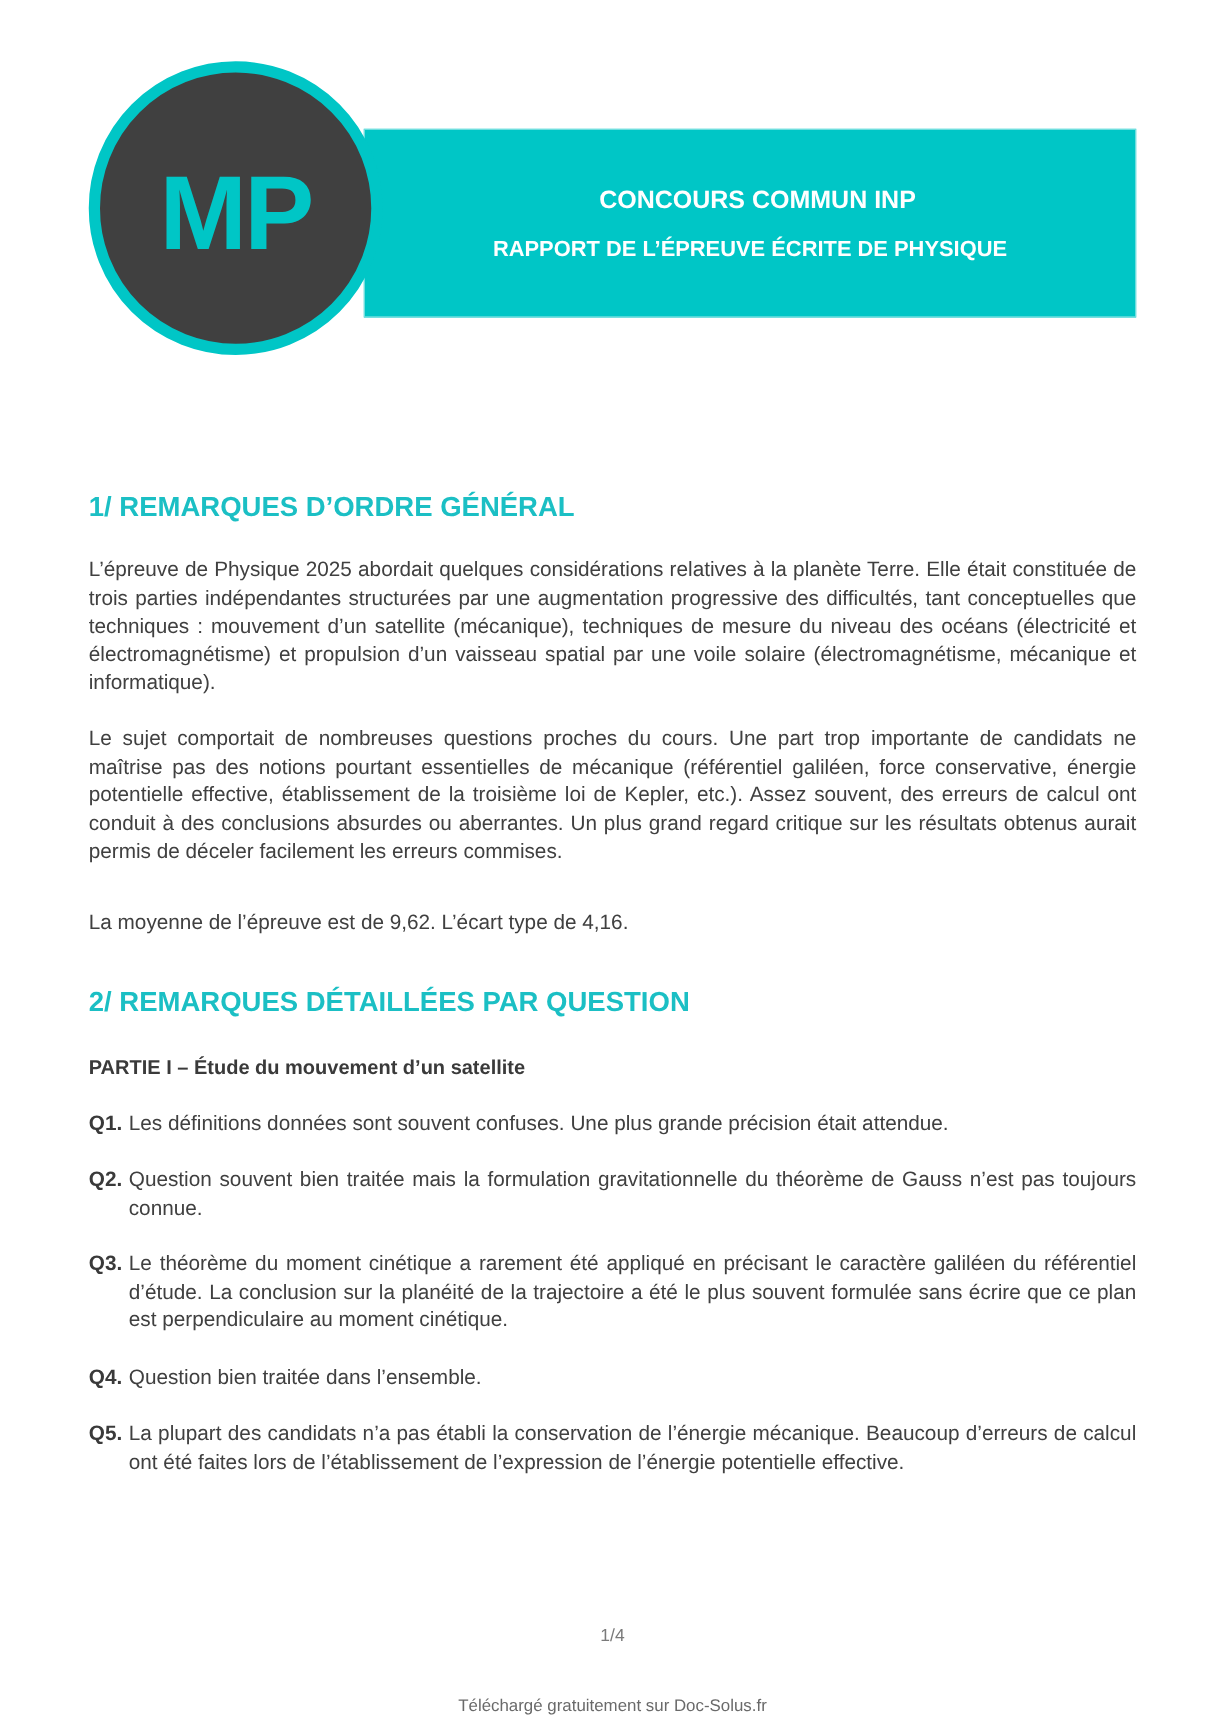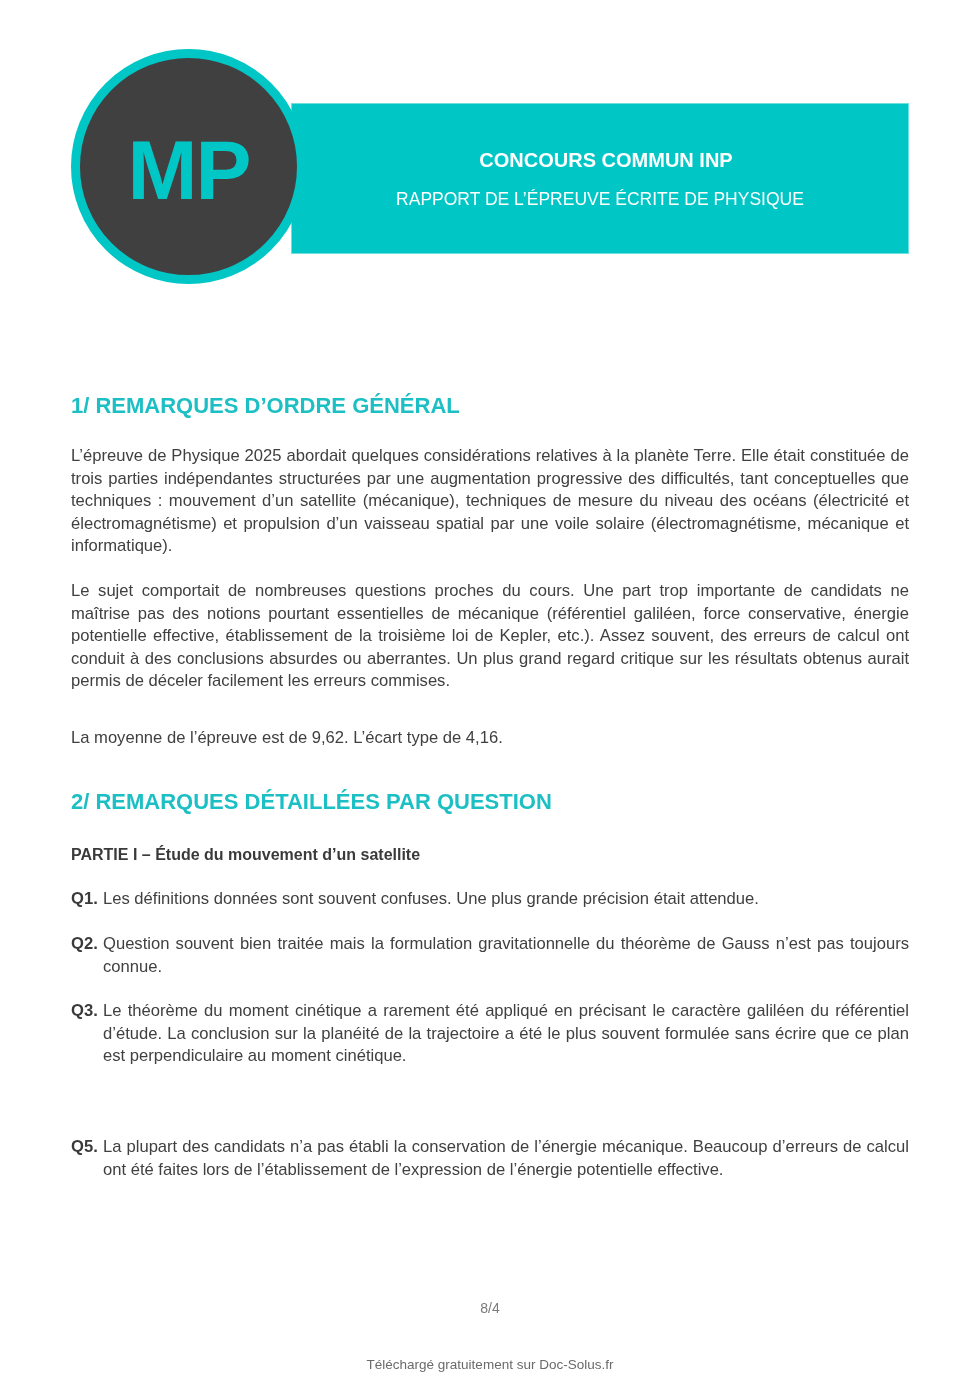--- a/index.html
+++ b/index.html
@@ -5,21 +5,21 @@
   html, body { margin: 0; padding: 0; background: #ffffff; }
   body { width: 980px; height: 1386px; position: relative; overflow: hidden;
          font-family: "Liberation Sans", sans-serif; color: #3a3a3a; }
   .page { position: absolute; left: 0; top: 0; width: 980px; height: 1386px; }
 
   .banner { position: absolute; left: 291px; top: 103px; width: 618px; height: 151px;
             background: #00c6c6; box-shadow: 0 0 0 1px #6fdede inset; }
   .banner-title { position: absolute; left: 12px; right: 0; top: 46px; text-align: center;
                   color: #ffffff; font-weight: bold; font-size: 20px; letter-spacing: 0; }
   .banner-subtitle { position: absolute; left: 0; right: 0; top: 86px; text-align: center;
-                     color: #ffffff; font-weight: normal; font-size: 17.5px; }
+                     color: #ffffff; font-weight: bold; font-size: 17.5px; }
 
   .logo-circle { position: absolute; left: 71px; top: 49px; width: 217px; height: 217px;
                  border: 9px solid #00c6c6; border-radius: 50%; background: #404040; }
   .logo-text { position: absolute; left: 0; right: 0; top: 70px; text-align: center;
                color: #00c6c6; font-weight: bold; font-size: 84px; line-height: 84px; letter-spacing: -2px; }
 
   .h1 { position: absolute; left: 71px; color: #1bbfc4; font-weight: bold; font-size: 22px; }
   .para { position: absolute; left: 71px; width: 838px; font-size: 16.6px; line-height: 22.6px;
           text-align: justify; color: #404040; margin: 0; }
   .partie { position: absolute; left: 71px; font-weight: bold; font-size: 16px; color: #3a3a3a; }
@@ -65,21 +65,25 @@
   <div class="q" style="top:933px;">
     <span class="q-label">Q2.</span>
     <span class="q-text">Question souvent bien traitée mais la formulation gravitationnelle du théorème de Gauss n’est pas toujours connue.</span>
   </div>
 
   <div class="q" style="top:1000px;">
     <span class="q-label">Q3.</span>
     <span class="q-text">Le théorème du moment cinétique a rarement été appliqué en précisant le caractère galiléen du référentiel d’étude. La conclusion sur la planéité de la trajectoire a été le plus souvent formulée sans écrire que ce plan est perpendiculaire au moment cinétique.</span>
   </div>
 
+  <div class="q" style="top:1091px;">
+    <span class="q-label">Q4.</span>
+    <span class="q-text">Question bien traitée dans l’ensemble.</span>
+  </div>
 
   <div class="q" style="top:1136px;">
     <span class="q-label">Q5.</span>
     <span class="q-text">La plupart des candidats n’a pas établi la conservation de l’énergie mécanique. Beaucoup d’erreurs de calcul ont été faites lors de l’établissement de l’expression de l’énergie potentielle effective.</span>
   </div>
 
-  <div class="page-num">8/4</div>
+  <div class="page-num">1/4</div>
   <div class="footer">Téléchargé gratuitement sur Doc-Solus.fr</div>
 </div>
 
 </body></html>

